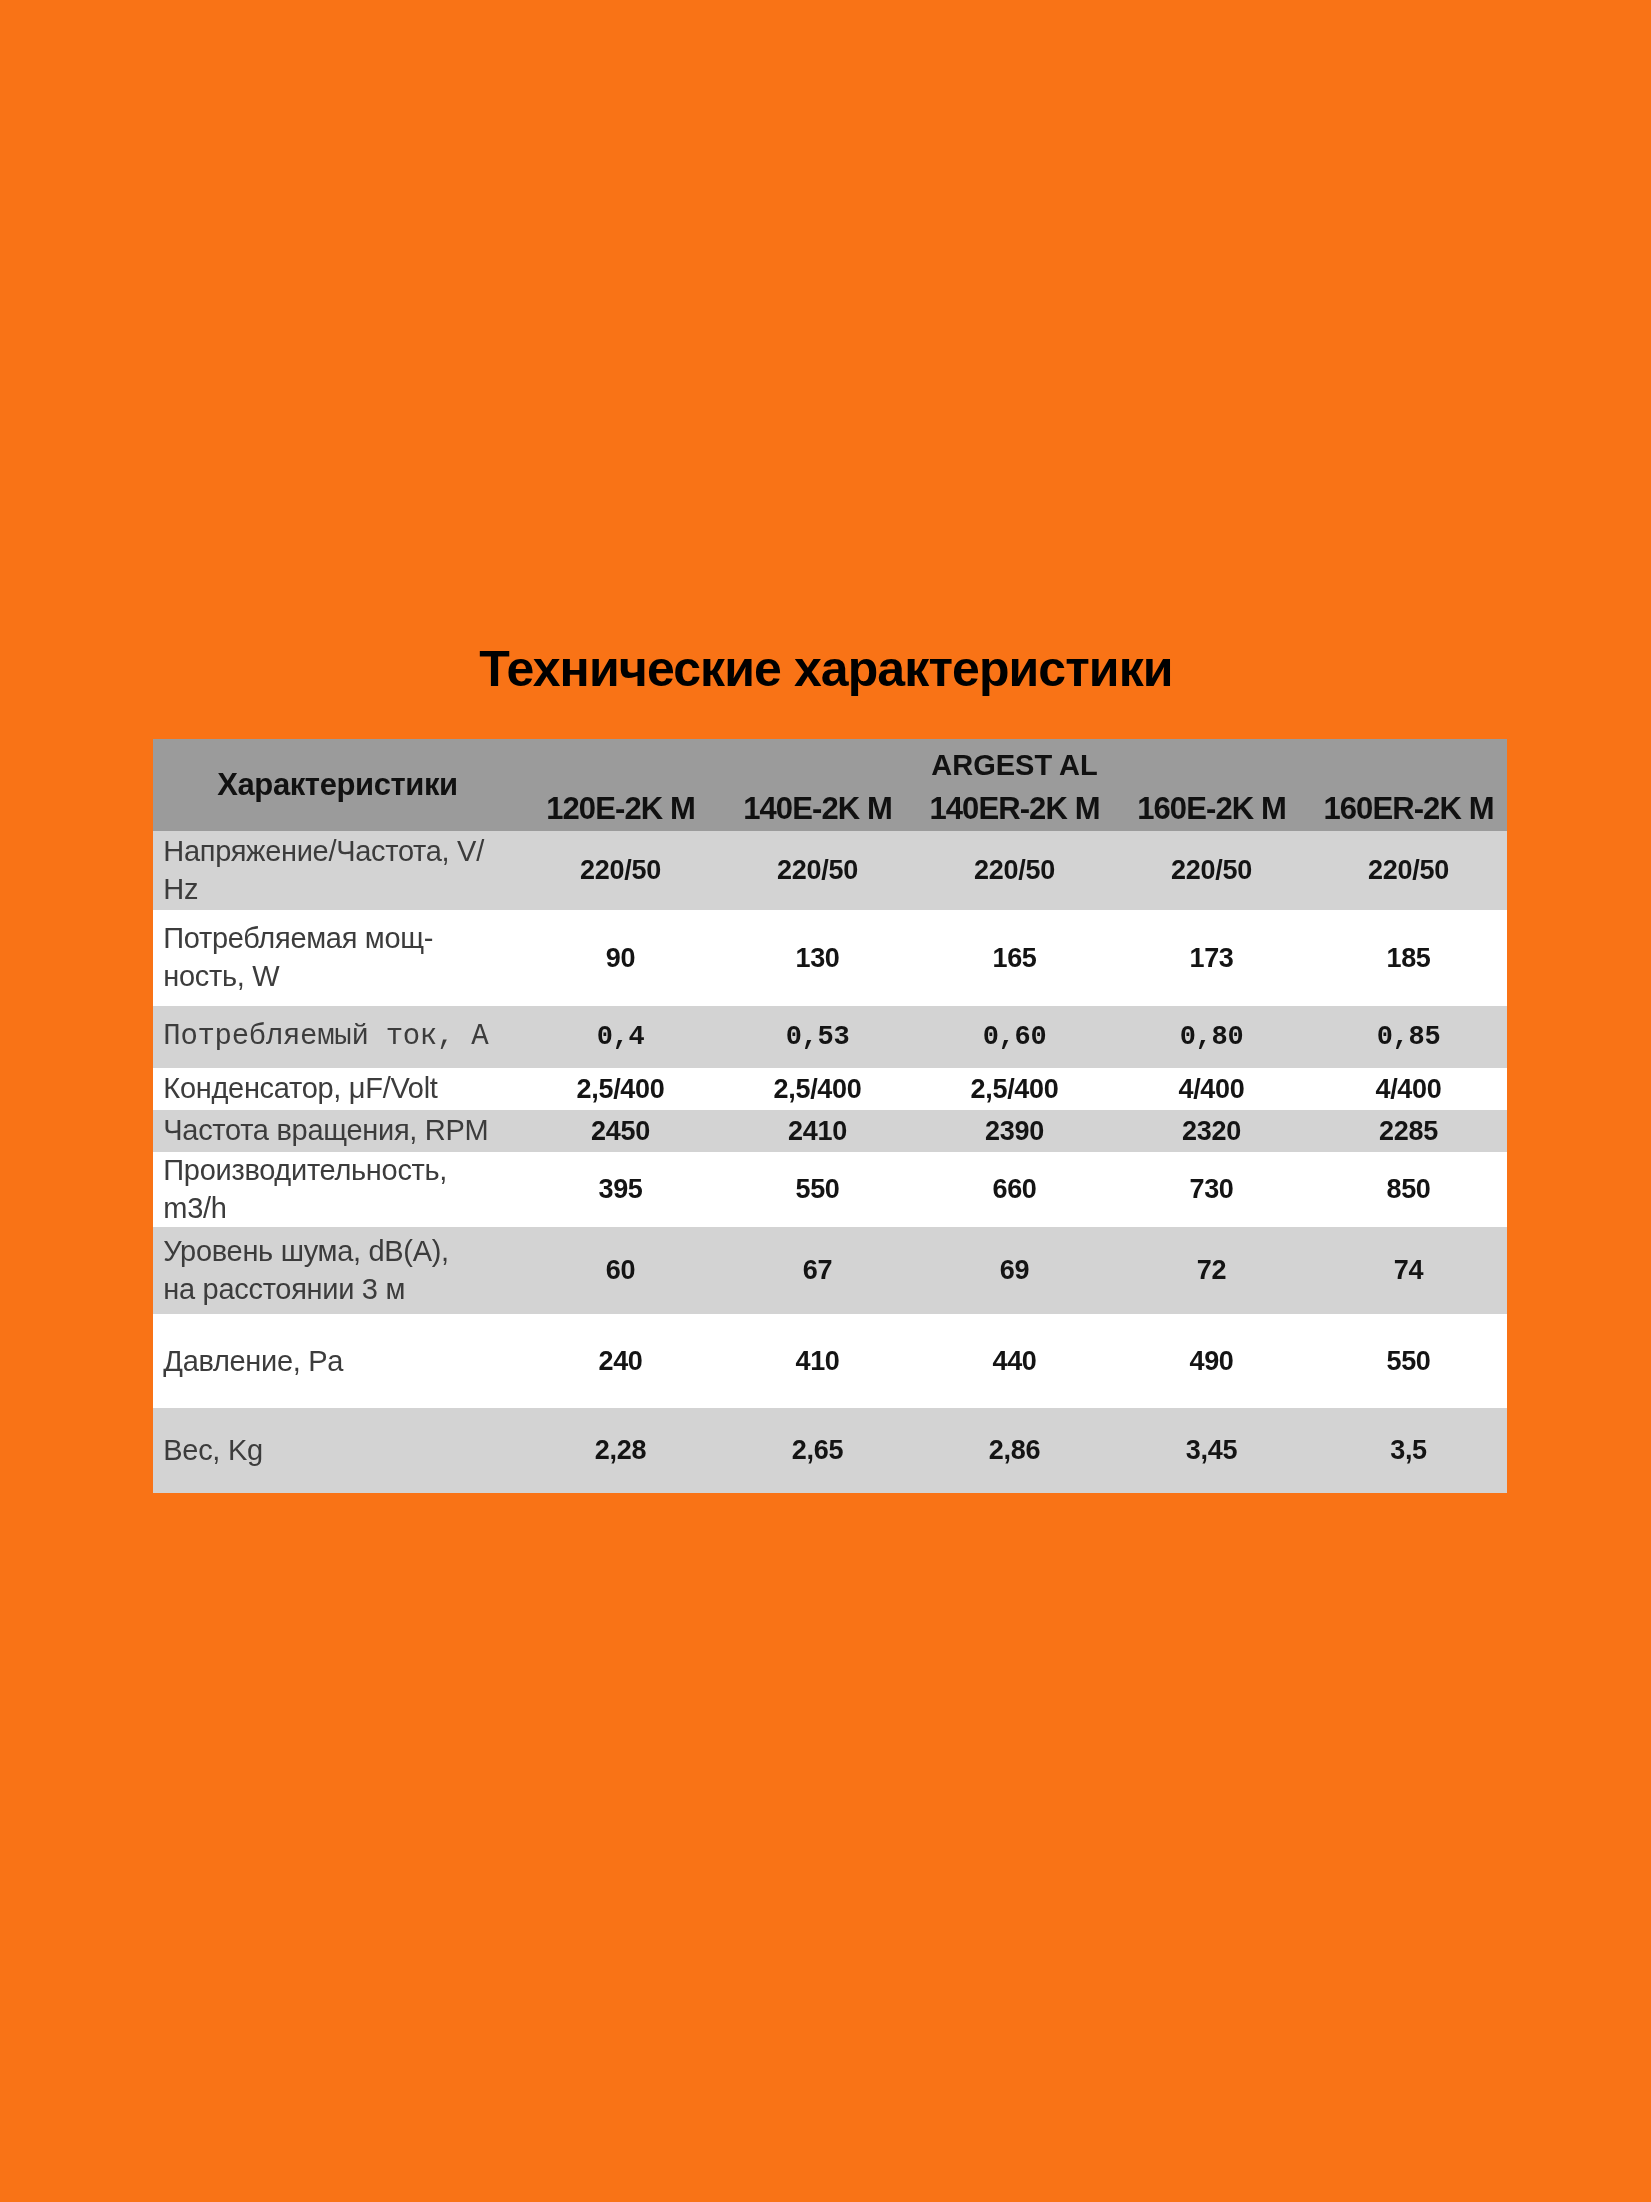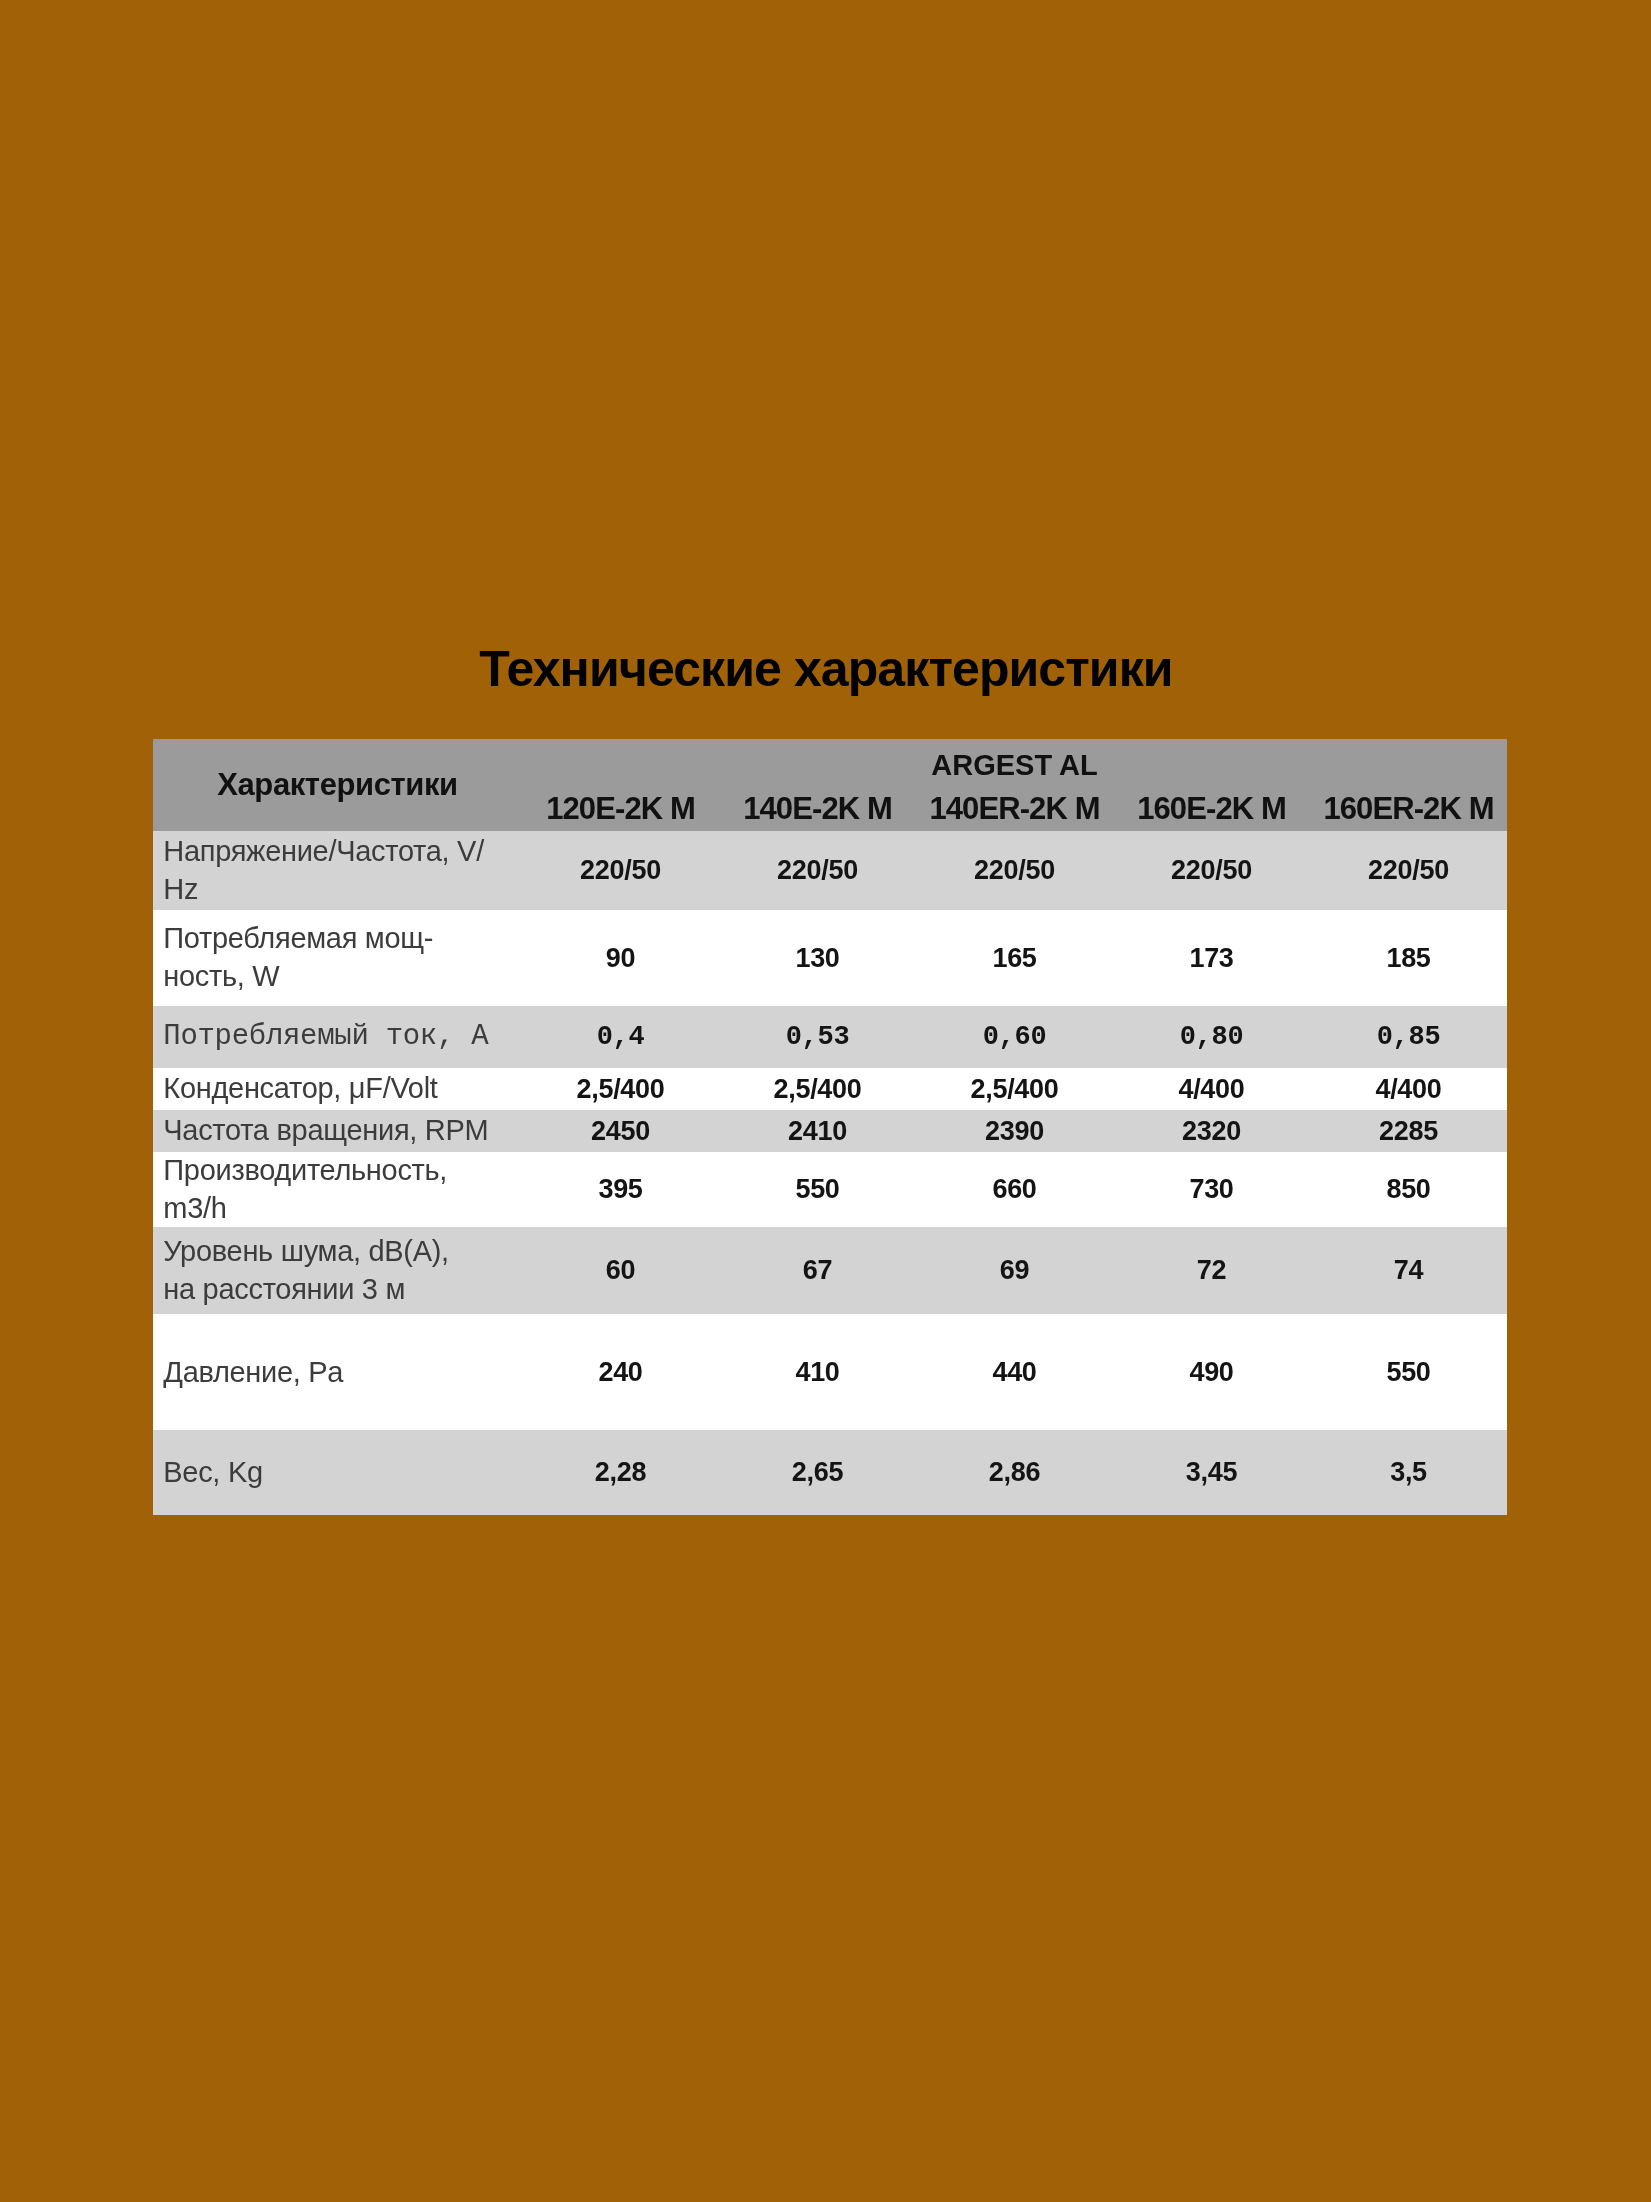--- a/index.html
+++ b/index.html
@@ -5,21 +5,21 @@
   html, body {
     margin: 0;
     padding: 0;
     background: #ffffff;
     font-family: "Liberation Sans", "DejaVu Sans", sans-serif;
   }
   .page {
     position: relative;
     width: 1652px;
     height: 2203px;
-    background: #a16207;
+    background: #f97316;
     overflow: hidden;
   }
   .title {
     position: absolute;
     top: 644px;
     left: 0;
     width: 100%;
     margin: 0;
     text-align: center;
     font-size: 50px;
@@ -91,21 +91,21 @@
     color: #141414;
     letter-spacing: -0.3px;
   }
 
   tr.h92  { height: 79px; }
   tr.h91  { height: 96px; }
   tr.h58  { height: 62px; font-family: Liberation Mono, monospace; }
   tr.h49  { height: 42px; }
   tr.h86  { height: 74px; }
   tr.h101 { height: 87px; }
-  tr.h106 { height: 116px; }
+  tr.h106 { height: 94px; }
   tr.h99  { height: 85px; }
 </style>
 </head>
 <body>
 
 <div class="page">
 
   <h1 class="title">Технические характеристики</h1>
 
   <table class="spec-table">

